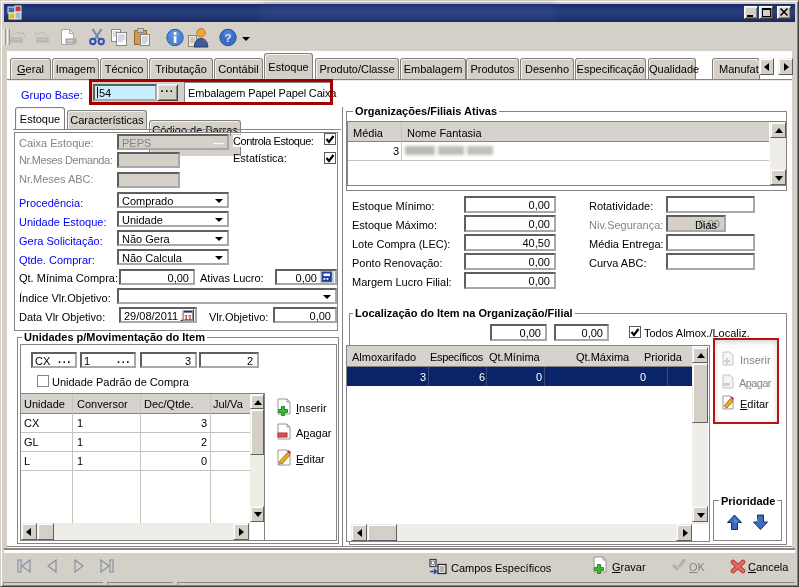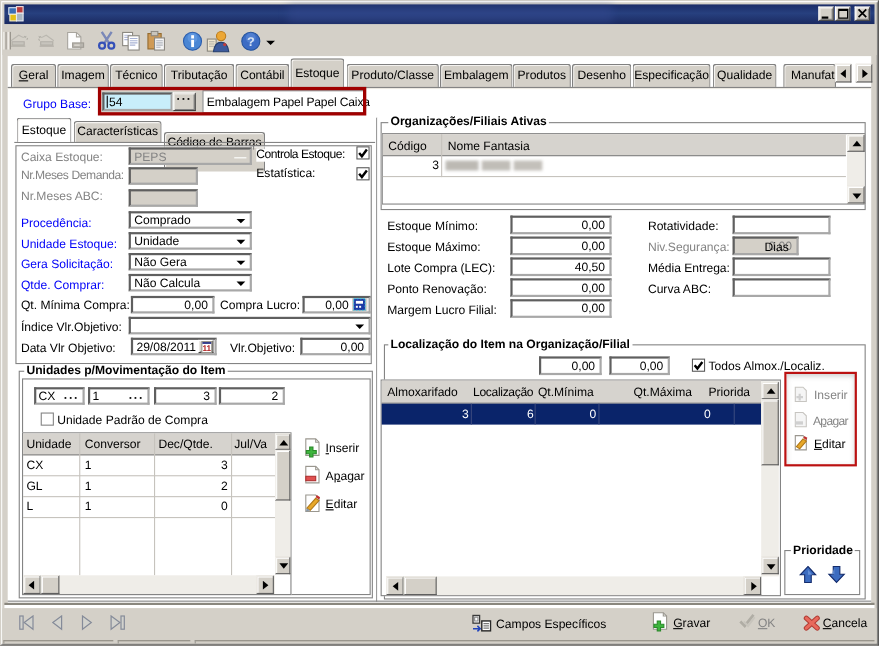--- a/index.html
+++ b/index.html
@@ -126,21 +126,21 @@
 <div class="tab" style="left:10px;top:58px;width:41px;height:22px;padding-top:4px"><u>G</u>eral</div>
 <div class="tab" style="left:52px;top:58px;width:47px;height:22px;padding-top:4px">Imagem</div>
 <div class="tab" style="left:100px;top:58px;width:48px;height:22px;padding-top:4px">Técnico</div>
 <div class="tab" style="left:149px;top:58px;width:64px;height:22px;padding-top:4px">Tributação</div>
 <div class="tab" style="left:214px;top:58px;width:49px;height:22px;padding-top:4px">Contábil</div>
 <div class="tab" style="left:315px;top:58px;width:84px;height:22px;padding-top:4px">Produto/Classe</div>
 <div class="tab" style="left:400px;top:58px;width:66px;height:22px;padding-top:4px">Embalagem</div>
 <div class="tab" style="left:466px;top:58px;width:53px;height:22px;padding-top:4px">Produtos</div>
 <div class="tab" style="left:520px;top:58px;width:54px;height:22px;padding-top:4px">Desenho</div>
 <div class="tab" style="left:575px;top:58px;width:71px;height:22px;padding-top:4px">Especificação</div>
-<div class="tab" style="left:648px;top:58px;width:58px;height:22px;padding-top:4px">Qualidade</div>
+<div class="tab" style="left:648px;top:58px;width:48px;height:22px;padding-top:4px">Qualidade</div>
 <div class="tab" style="left:712px;top:58px;width:48px;height:22px;padding-top:4px;overflow:hidden;text-align:left;padding-left:6px">Manufatur</div>
 <div class="tab act" style="left:264px;top:53px;width:49px;height:27px;padding-top:7px;background:#d4d0c8">Estoque</div>
 <div class="sbtn" style="left:759px;top:58px;width:15px;height:17px">
     <div style="position:absolute;left:4px;top:4px;width:0;height:0;border-top:4px solid transparent;border-bottom:4px solid transparent;border-right:5px solid #000"></div>
   </div>
 <div class="sbtn" style="left:778px;top:58px;width:15px;height:17px">
     <div style="position:absolute;left:5px;top:4px;width:0;height:0;border-top:4px solid transparent;border-bottom:4px solid transparent;border-left:5px solid #000"></div>
   </div>
 
 <div class="lbl blue" style="left:21px;top:89px">Grupo Base:</div>
@@ -184,21 +184,21 @@
 <div class="fld" style="left:117px;top:192px;width:112px;height:16px;padding:1px 3px">Comprado<div class="arrow-dn" style="right:4px;top:5px"></div></div>
 <div class="lbl blue" style="left:19px;top:216px">Unidade Estoque:</div>
 <div class="fld" style="left:117px;top:211px;width:112px;height:16px;padding:1px 3px">Unidade<div class="arrow-dn" style="right:4px;top:5px"></div></div>
 <div class="lbl blue" style="left:19px;top:235px">Gera Solicitação:</div>
 <div class="fld" style="left:117px;top:230px;width:112px;height:16px;padding:1px 3px">Não Gera<div class="arrow-dn" style="right:4px;top:5px"></div></div>
 <div class="lbl blue" style="left:19px;top:254px">Qtde. Comprar:</div>
 <div class="fld" style="left:117px;top:249px;width:112px;height:16px;padding:1px 3px">Não Calcula<div class="arrow-dn" style="right:4px;top:5px"></div></div>
 
 <div class="lbl" style="left:19px;top:272px">Qt. Mínima Compra:</div>
 <div class="fld num" style="left:119px;top:269px;width:76px;height:16px">0,00</div>
-<div class="lbl" style="left:200px;top:272px">Compra Lucro:</div>
+<div class="lbl" style="left:200px;top:272px">Ativas Lucro:</div>
 <div class="fld num" style="left:275px;top:269px;width:62px;height:16px;padding-right:18px">0,00<div class="abs" style="right:1px;top:0px;width:14px;height:12px;background:#d4d0c8">
       <svg width="12" height="12" style="position:absolute;left:1px;top:0px">
         <rect x="0.5" y="0.5" width="10.5" height="10.5" fill="#1b3aa4" stroke="#46c8dc" stroke-dasharray="1.6 1.2"></rect>
         <rect x="2.5" y="2.5" width="6.5" height="2.6" fill="#fff"></rect>
         <rect x="2.5" y="7" width="1.8" height="1.8" fill="#fff"></rect>
         <rect x="5.5" y="7" width="1.8" height="1.8" fill="#fff"></rect>
       </svg>
     </div></div>
 
 <div class="lbl" style="left:19px;top:292px">Índice Vlr.Objetivo:</div>
@@ -291,21 +291,21 @@
   </svg>
 <div class="lbl" style="left:296px;top:453px"><u>E</u>ditar</div>
 
 <div class="abs" style="left:342px;top:107px;width:1px;height:440px;background:#848484"></div>
 <div class="abs" style="left:343px;top:107px;width:1px;height:440px;background:#fff"></div>
 
 <div class="grp" style="left:346px;top:111px;width:441px;height:80px;border-color:#848484"></div>
 <div class="grpt" style="left:353px;top:105px">Organizações/Filiais Ativas</div>
 <div class="abs" style="left:347px;top:121px;width:440px;height:65px;background:#fff;border:1px solid #848484"></div>
 <div class="gridhead" style="left:348px;top:122px;width:421px;height:20px">
-  <span class="abs" style="left:5px;top:5px">Código</span>
+  <span class="abs" style="left:5px;top:5px">Média</span>
   <span class="abs" style="left:59px;top:5px">Nome Fantasia</span>
 </div>
 <div class="abs" style="left:348px;top:142px;width:421px;height:19px;border-bottom:1px solid #c6c3bd">
   <span class="abs" style="left:45px;top:3px">3</span>
   <div class="abs" style="left:57px;top:4px;width:30px;height:9px;background:#bcb9b3;filter:blur(1.6px)"></div>
     <div class="abs" style="left:90px;top:4px;width:26px;height:9px;background:#c0bdb7;filter:blur(1.6px)"></div>
     <div class="abs" style="left:119px;top:4px;width:26px;height:9px;background:#c3c0ba;filter:blur(1.6px)"></div>
 </div>
 <div class="abs" style="left:401px;top:122px;width:1px;height:39px;background:#c6c3bd"></div>
 <div class="scroll" style="left:770px;top:122px;width:16px;height:63px"></div>
@@ -345,21 +345,21 @@
 <div class="chk" style="left:629px;top:326px">
     <svg width="11" height="11">
       <path d="M1.5 5 L4 8 L8.5 2" stroke="#000" stroke-width="2.2" fill="none"></path>
     </svg>
   </div>
 <div class="lbl" style="left:644px;top:327px">Todos Almox./Localiz.</div>
 
 <div class="abs" style="left:346px;top:345px;width:364px;height:197px;background:#fff;border:1px solid #848484"></div>
 <div class="gridhead" style="left:347px;top:346px;width:345px;height:21px">
   <span class="abs" style="left:5px;top:5px">Almoxarifado</span>
-  <span class="abs" style="left:83px;top:5px;letter-spacing:-0.3px">Localização</span>
+  <span class="abs" style="left:83px;top:5px;letter-spacing:-0.3px">Específicos</span>
   <span class="abs" style="left:142px;top:5px">Qt.Mínima</span>
   <span class="abs" style="left:229px;top:5px">Qt.Máxima</span>
   <span class="abs" style="left:297px;top:5px">Priorida</span>
 </div>
 <div class="abs" style="left:347px;top:367px;width:345px;height:19px;background:#0a246a;color:#fff">
   <span class="abs" style="left:73px;top:4px">3</span>
   <span class="abs" style="left:132px;top:4px">6</span>
   <span class="abs" style="left:189px;top:4px">0</span>
   <span class="abs" style="left:293px;top:4px">0</span>
   <div class="abs" style="left:81px;top:0;width:1px;height:19px;background:#39497e"></div>

